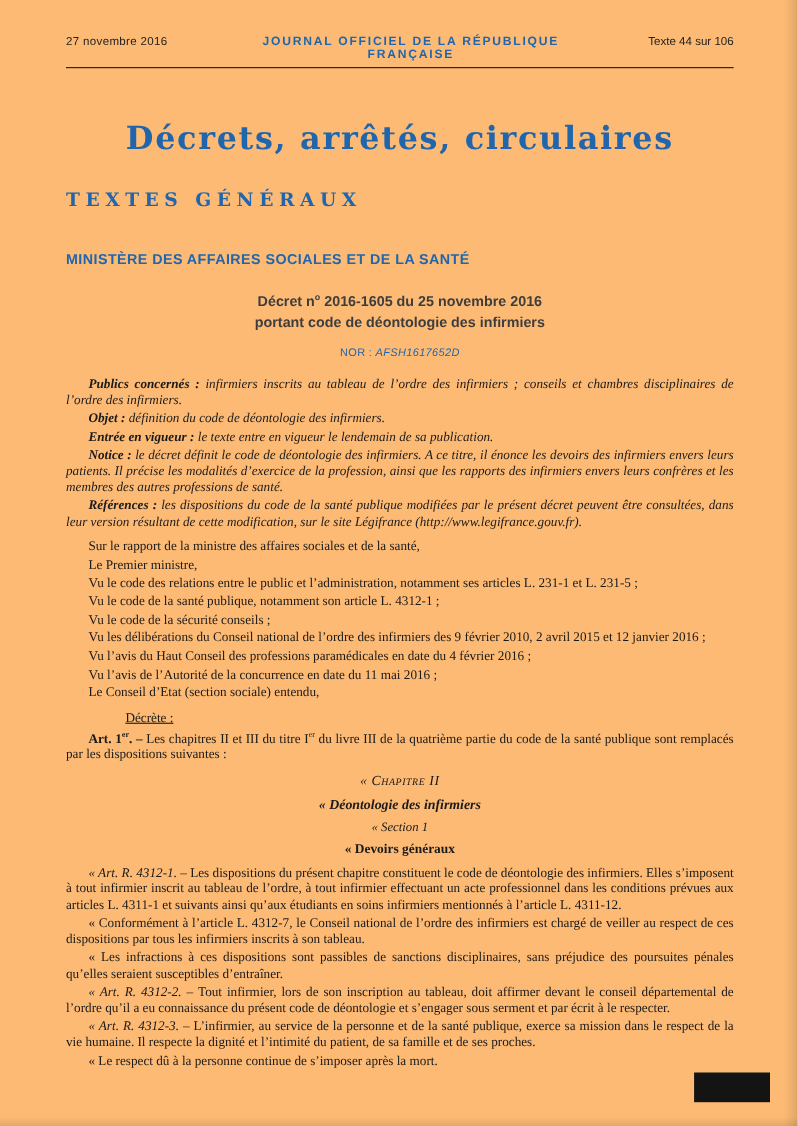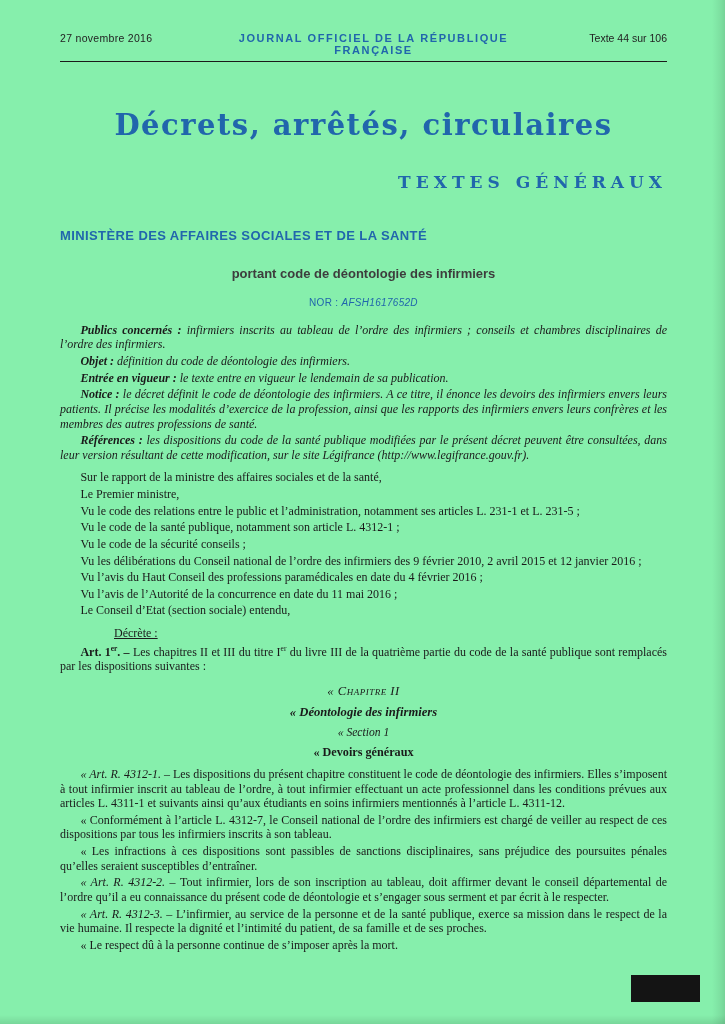--- a/index.html
+++ b/index.html
@@ -7,21 +7,21 @@
     --text:#1a1a1a;
     --rule:#1a1a1a;
   }
   *{margin:0;padding:0;box-sizing:border-box;}
   html,body{background:#ffffff;}
   body{width:725px;height:1024px;overflow:hidden;}
   .page{
     position:relative;
     width:725px;height:1024px;
     padding:32px 58px 0 60px;
-    background:#86efac;
+    background:#fdba74;
     font-family:"Liberation Serif", serif;
     color:var(--text);
   }
   
   .jo-header{
     display:flex;align-items:baseline;
     font-family:"Liberation Sans", sans-serif;
     font-size:10.5px;color:#222;
     margin-bottom:5px;
   }
@@ -35,21 +35,21 @@
   .rule{height:1px;background:var(--rule);}
 
   
   .main-title{
     margin-top:46px;text-align:center;
     font-family:"DejaVu Serif", serif;
     font-size:29px;font-weight:bold;letter-spacing:1.5px;
     color:var(--accent);
   }
   .subtitle{
-    margin-top:30px;text-align:right;
+    margin-top:30px;text-align:left;
     font-family:"DejaVu Serif", serif;
     font-size:17px;font-weight:600;letter-spacing:5px;
     color:var(--accent);
   }
   .ministry{
     margin-top:36px;text-align:left;
     font-family:"Liberation Sans", sans-serif;
     font-size:13px;font-weight:bold;letter-spacing:.4px;
     color:var(--accent);
   }
@@ -126,20 +126,21 @@
     <span class="h-journal">JOURNAL OFFICIEL DE LA RÉPUBLIQUE FRANÇAISE</span>
     <span class="h-texte">Texte 44 sur 106</span>
   </header>
   <div class="rule"></div>
 
   <h1 class="main-title">Décrets, arrêtés, circulaires</h1>
   <h2 class="subtitle">TEXTES GÉNÉRAUX</h2>
   <h3 class="ministry">MINISTÈRE DES AFFAIRES SOCIALES ET DE LA SANTÉ</h3>
 
   <div class="decree-title">
+    <div><span>Décret n</span><span class="sup">o</span><span> 2016-1605 du 25 novembre 2016</span></div>
     <div>portant code de déontologie des infirmiers</div>
   </div>
 
   <div class="nor">
     <span>NOR : </span><span class="nor-val">AFSH1617652D</span>
   </div>
 
   <section class="intro">
     <p class="p"><span class="intro-label">Publics concernés : </span><span>infirmiers inscrits au tableau de l’ordre des infirmiers ; conseils et chambres disciplinaires de l’ordre des infirmiers.</span></p>
     <p class="p"><span class="intro-label">Objet : </span><span>définition du code de déontologie des infirmiers.</span></p>

